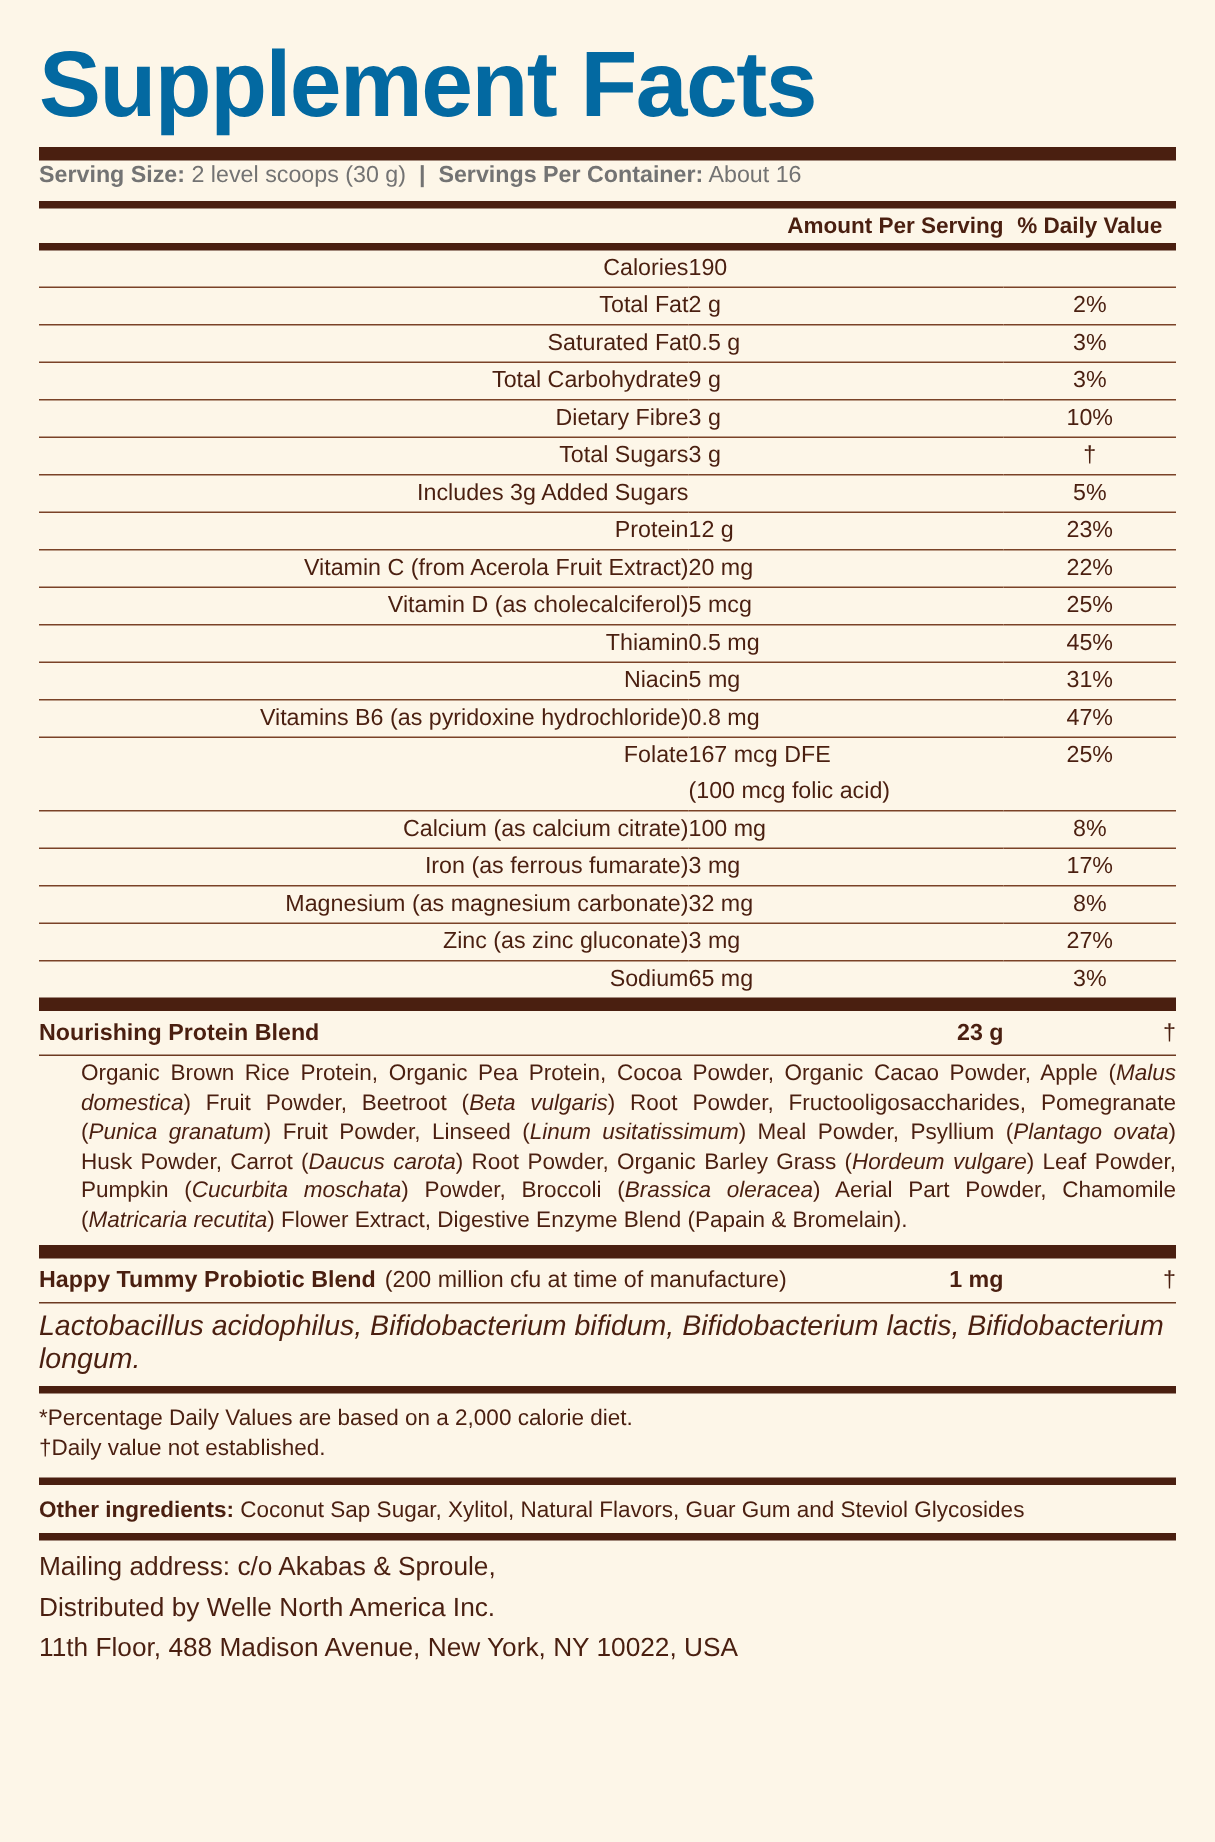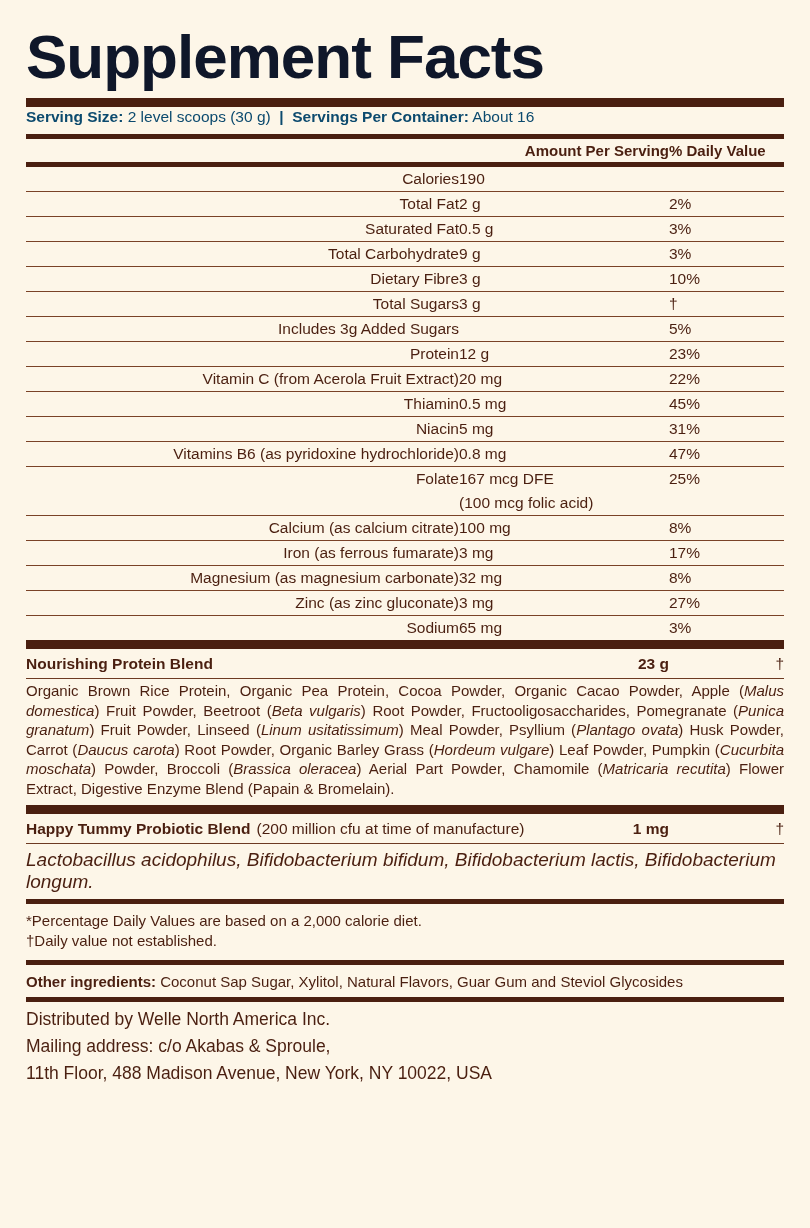--- a/index.html
+++ b/index.html
@@ -18,47 +18,47 @@
     height: 1228px;
     background: #fdf6e8;
     padding: 18px 26px 10px 26px;
   }
   .title {
     font-size: 62px;
     font-weight: bold;
     letter-spacing: -1px;
     line-height: 1.0;
     margin: 8px 0 10px 0;
-    color: #0f172a;
+    color: #0369a1;
   }
   .serving-line {
     font-size: 15.5px;
     line-height: 1.3;
     padding-bottom: 7px;
-    color: #0c4a6e;
+    color: #737373;
   }
   .serving-line b { font-weight: bold; }
   .rule-thick { height: 9px; background: #4a1f10; }
   .rule-med   { height: 5px; background: #4a1f10; }
   .rule-thin  { height: 1px; background: #6d3a22; }
 
   table.facts {
     width: 100%;
     border-collapse: collapse;
     font-size: 15.5px;
   }
   table.facts td {
     padding: 3px 0 3px 0;
     vertical-align: bottom;
     border-bottom: 1px solid #7a4227;
   }
   table.facts tr.no-border td { border-bottom: none; }
   td.name { text-align: right; }
   td.amt  { width: 210px; padding-right: 10px; }
-  td.dv   { text-align: left; width: 115px; margin-top: 46px; }
+  td.dv   { text-align: center; width: 115px; margin-top: 46px; }
   .indent1 { padding-left: 16px; margin-left: 40px; }
   .indent2 { padding-left: 32px; }
 
   .col-head {
     font-size: 15px;
     font-weight: bold;
     padding: 4px 0 5px 0;
     text-align: right;
   }
   .col-head-spacer { border: none; }
@@ -74,20 +74,21 @@
   .blend-sub { font-weight: normal; margin-left: 6px; flex: 1 1 auto; }
   .blend-spacer { flex: 1 1 auto; }
   .blend-amt { font-weight: bold; text-align: right; width: 120px; }
   .blend-dv { text-align: right; width: 115px; }
 
   .ingredients {
     font-size: 15px;
     line-height: 1.30;
     text-align: justify;
     padding: 2px 0 7px 0;
+    margin-left: 28px;
   }
   .ingredients i { font-style: italic; }
 
   .probiotic-list {
     font-size: 19px;
     font-style: italic;
     padding: 5px 0 6px 0;
   }
   .footnotes {
     font-size: 15px;
@@ -178,20 +179,25 @@
           <td class="name">Protein</td>
           <td class="amt">12 g</td>
           <td class="dv">23%</td>
         </tr>
         <tr>
           <td class="name">Vitamin C (from Acerola Fruit Extract)</td>
           <td class="amt">20 mg</td>
           <td class="dv">22%</td>
         </tr>
         <tr>
+          <td class="name">Vitamin D (as cholecalciferol)</td>
+          <td class="amt">5 mcg</td>
+          <td class="dv">25%</td>
+        </tr>
+        <tr>
           <td class="name">Thiamin</td>
           <td class="amt">0.5 mg</td>
           <td class="dv">45%</td>
         </tr>
         <tr>
           <td class="name">Niacin</td>
           <td class="amt">5 mg</td>
           <td class="dv">31%</td>
         </tr>
         <tr>
@@ -273,18 +279,18 @@
   <div class="rule-med"></div>
 
   <div class="other-ing">
     <b>Other ingredients:</b>
     <span>Coconut Sap Sugar, Xylitol, Natural Flavors, Guar Gum and Steviol Glycosides</span>
   </div>
 
   <div class="rule-med"></div>
 
   <div class="distributor">
+    <div>Mailing address: c/o Akabas &amp; Sproule,</div>
     <div>Distributed by Welle North America Inc.</div>
-    <div>Mailing address: c/o Akabas &amp; Sproule,</div>
     <div>11th Floor, 488 Madison Avenue, New York, NY 10022, USA</div>
   </div>
 
 </div>
 
 </body></html>

